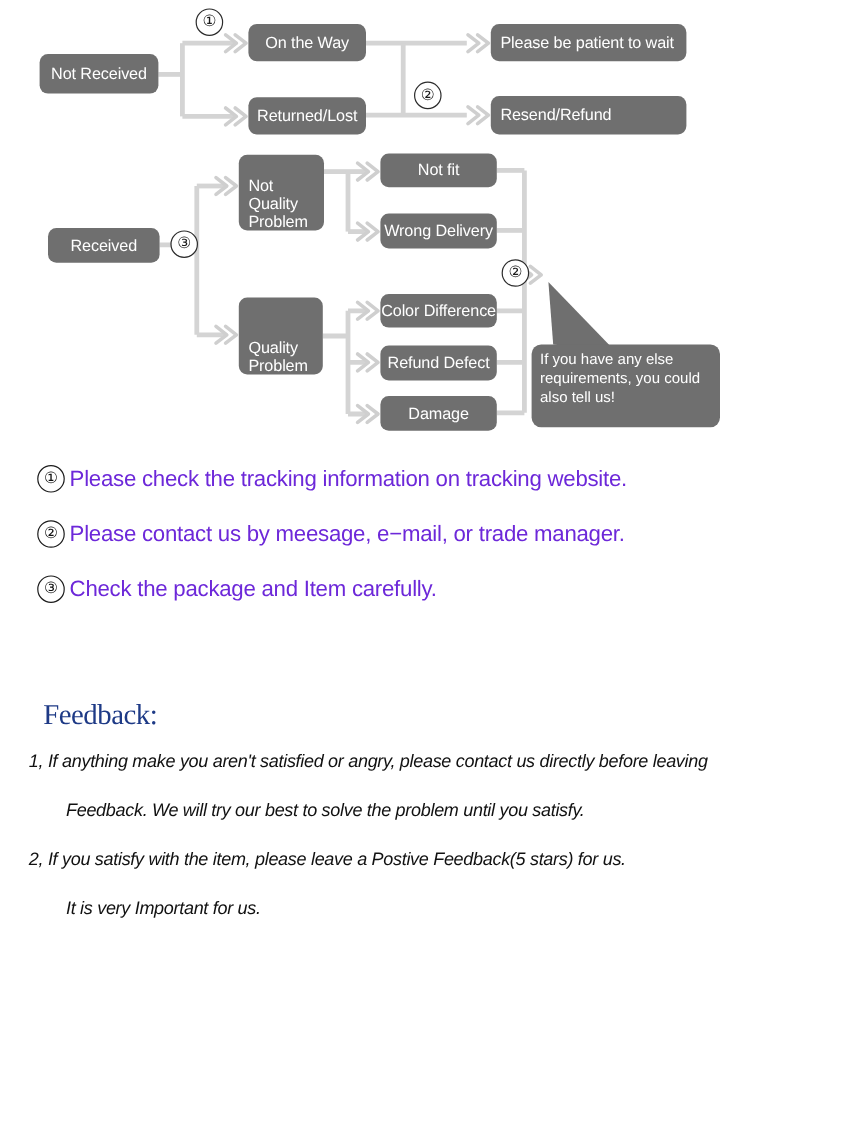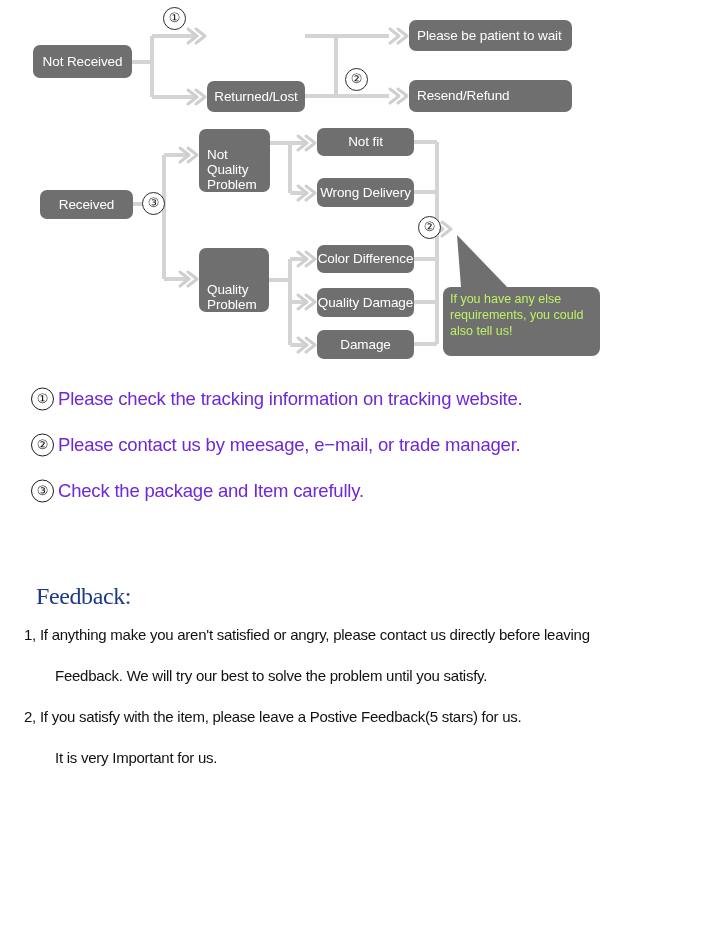--- a/index.html
+++ b/index.html
@@ -47,21 +47,21 @@
     font-family:"Liberation Serif", serif;
     z-index:5;
   }
 
   
   #callout{
     position:absolute;
     left:443px;top:287px;
     width:157px;height:69px;
     background:#6f6f6f;
-    color:#bef264;
+    color:#ffffff;
     border-radius:8px;
     font-size:12.5px;
     line-height:1.27;
     padding:5px 7px 0 7px;
     box-sizing:border-box;
     z-index:4;
   }
   #callout-tail{
     position:absolute;
     left:455px;top:235px;
@@ -110,20 +110,21 @@
     letter-spacing:-0.4px;
     line-height:1;
     padding-top:6px;
   }
   .fb-line{
     color:#111111;
     font-size:15px;
     letter-spacing:-0.25px;
     white-space:nowrap;
     line-height:1;
+    font-style:italic;
   }
   .fb-l1{margin-left:24px;padding-top:19px;}
   .fb-l2{margin-left:55px;padding-top:26px;}
   .fb-l3{margin-left:24px;padding-top:26px;}
   .fb-l4{margin-left:55px;padding-top:26px;}
 </style>
 </head>
 <body>
 
 <div id="root">
@@ -215,20 +216,23 @@
         <g>
           <path d="M434 222 L443 229 L434 236"></path>
             <path d="M442 222 L451 229 L442 236"></path>
         </g>
       </g>
     </svg>
 
     <div class="node ctr" style="left:33px;top:45px;width:99px;height:33px;">
       <span>Not Received</span>
     </div>
+    <div class="node ctr" style="left:207px;top:20px;width:98px;height:31px;">
+      <span>On the Way</span>
+    </div>
     <div class="node ctr" style="left:207px;top:81px;width:98px;height:31px;">
       <span>Returned/Lost</span>
     </div>
     <div class="node lft" style="left:409px;top:20px;width:163px;height:31px;">
       <span>Please be patient to wait</span>
     </div>
     <div class="node lft" style="left:409px;top:80px;width:163px;height:32px;">
       <span>Resend/Refund</span>
     </div>
     <div class="node ctr" style="left:40px;top:190px;width:93px;height:29px;">
@@ -246,21 +250,21 @@
     <div class="node ctr" style="left:317px;top:128px;width:97px;height:28px;">
       <span>Not fit</span>
     </div>
     <div class="node ctr" style="left:317px;top:178px;width:97px;height:29px;">
       <span>Wrong Delivery</span>
     </div>
     <div class="node ctr" style="left:317px;top:245px;width:97px;height:28px;">
       <span>Color Difference</span>
     </div>
     <div class="node ctr" style="left:317px;top:288px;width:97px;height:29px;">
-      <span>Quality Damage</span>
+      <span>Refund Defect</span>
     </div>
     <div class="node ctr" style="left:317px;top:330px;width:97px;height:29px;">
       <span>Damage</span>
     </div>
 
     <div class="marker" style="left:163px;top:7px;">①</div>
     <div class="marker" style="left:345px;top:68px;">②</div>
     <div class="marker" style="left:142px;top:192px;">③</div>
     <div class="marker" style="left:418px;top:216px;">②</div>
 

